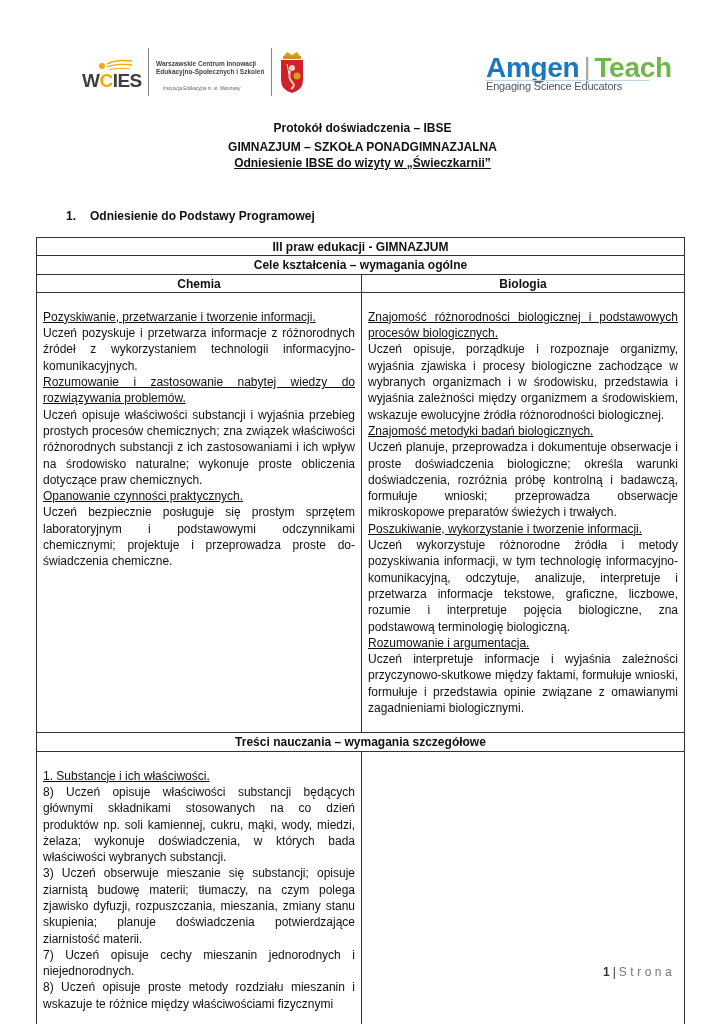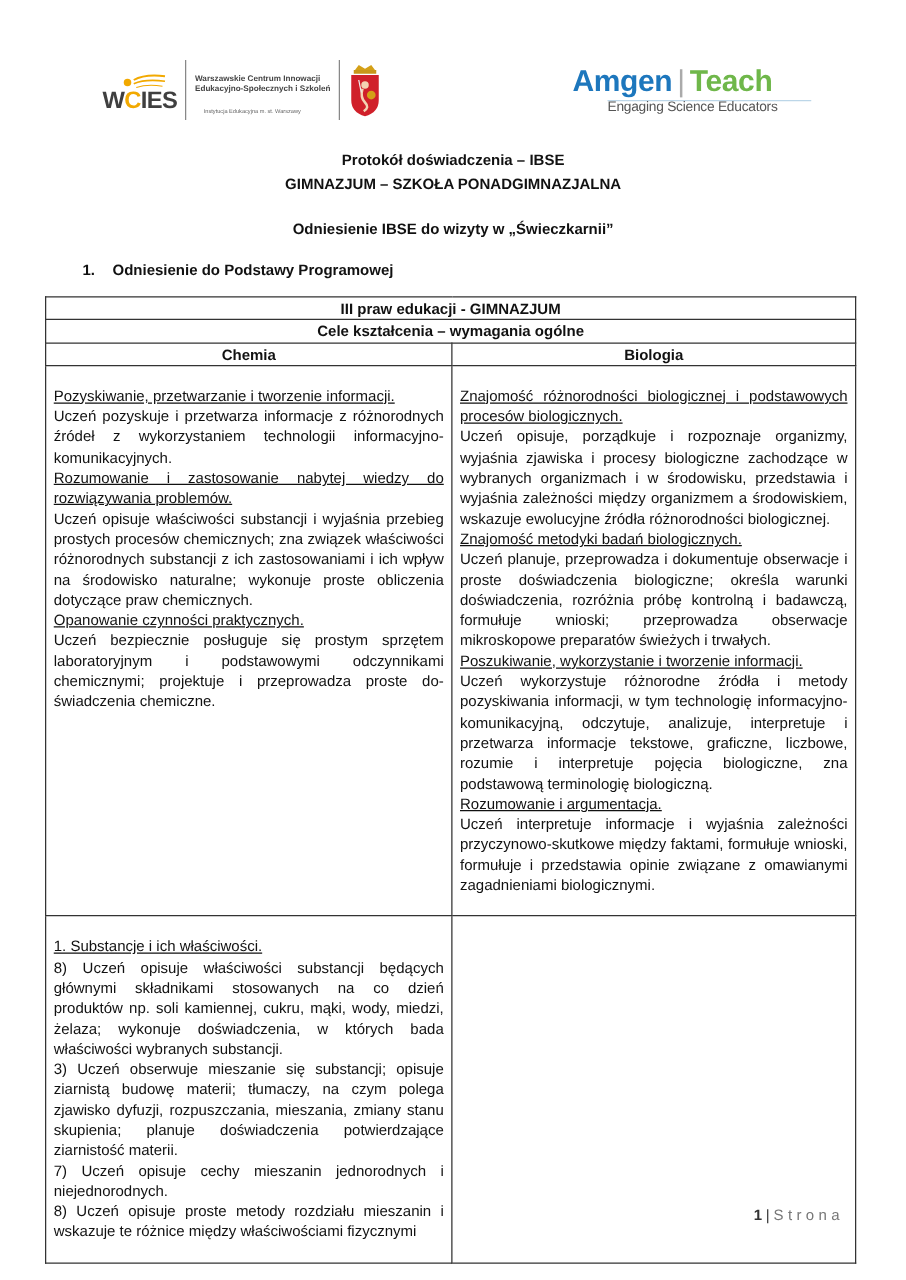--- a/index.html
+++ b/index.html
@@ -7,31 +7,31 @@
          font-family:"Liberation Sans", "DejaVu Sans", sans-serif; color:#111; }
   .logo-wcies { position:absolute; left:82px; top:58px; width:60px; height:36px; }
   .wcies-text { position:absolute; left:0; top:12px; font-size:19px; font-weight:bold; color:#3f3f3f; letter-spacing:-0.5px; }
   .wcies-text .c { color:#f2a900; }
   .wcies-waves { position:absolute; left:14px; top:0; width:38px; height:14px; }
   .divider1 { position:absolute; left:148px; top:48px; width:1px; height:48px; background:#888; }
   .org-name { position:absolute; left:156px; top:60px; font-size:6.5px; font-weight:bold; color:#444; line-height:8px; }
   .org-sub { position:absolute; left:163px; top:86px; font-size:4.5px; color:#666; }
   .divider2 { position:absolute; left:271px; top:48px; width:1px; height:48px; background:#888; }
   .crest { position:absolute; left:278px; top:50px; width:28px; height:44px; }
-  .amgen { position:absolute; left:458px; top:52px; font-size:24px; font-weight:bold; letter-spacing:-0.3px; }
+  .amgen { position:absolute; left:486px; top:52px; font-size:28px; font-weight:bold; letter-spacing:-0.3px; }
   .amgen .a { color:#1d77bd; }
   .amgen .sep { color:#aaa; font-weight:normal; margin:0 4px; }
   .amgen .t { color:#6fb74a; }
   .amgen-line { position:absolute; left:486px; top:80px; width:163px; height:1px; background:#bcd6e8; }
   .amgen-tag { position:absolute; left:486px; top:80px; font-size:11px; color:#555; letter-spacing:-0.2px; }
 
   .doc-title { position:absolute; left:0; width:725px; text-align:center; font-size:12px; font-weight:bold; }
   .t1 { top:121px; }
   .t2 { top:140px; }
-  .t3 { top:176px; }
+  .t3 { top:156px; text-decoration:underline; }
   .section-h { position:absolute; left:66px; top:209px; font-size:12px; font-weight:bold; }
   .section-h .num { display:inline-block; width:24px; }
 
   table.pp { position:absolute; left:36px; top:237px; width:648px; border-collapse:collapse; table-layout:fixed; font-size:12px; }
   table.pp td { border:1px solid #333; padding:16px 6px; vertical-align:top; line-height:16.3px; }
   table.pp td.hdr { text-align:center; font-weight:bold; padding:1px 6px 0 6px; height:16px; }
   .just { text-align:justify; }
   .u { text-decoration:underline; display:inline; }
   .para { display:block; }
   .last-row td { border-bottom:none; }
@@ -112,20 +112,23 @@
       <span class="u">Znajomość różnorodności biologicznej i podstawowych procesów biologicznych.</span>
       <span class="para">Uczeń opisuje, porządkuje i rozpoznaje organizmy, wyjaśnia zjawiska i procesy biologiczne zachodzące w wybranych organizmach i w środowisku, przedstawia i wyjaśnia zależności między organizmem a środowiskiem, wskazuje ewolucyjne źródła różnorodności biologicznej.</span>
       <span class="u">Znajomość metodyki badań biologicznych.</span>
       <span class="para">Uczeń planuje, przeprowadza i dokumentuje obserwacje i proste doświadczenia biologiczne; określa warunki doświadczenia, rozróżnia próbę kontrolną i badawczą, formułuje wnioski; przeprowadza obserwacje mikroskopowe preparatów świeżych i trwałych.</span>
       <span class="u">Poszukiwanie, wykorzystanie i tworzenie informacji.</span>
       <span class="para">Uczeń wykorzystuje różnorodne źródła i metody pozyskiwania informacji, w tym technologię informacyjno-komunikacyjną, odczytuje, analizuje, interpretuje i przetwarza informacje tekstowe, graficzne, liczbowe, rozumie i interpretuje pojęcia biologiczne, zna podstawową terminologię biologiczną.</span>
       <span class="u">Rozumowanie i argumentacja.</span>
       <span class="para">Uczeń interpretuje informacje i wyjaśnia zależności przyczynowo-skutkowe między faktami, formułuje wnioski, formułuje i przedstawia opinie związane z omawianymi zagadnieniami biologicznymi.</span>
     </td>
   </tr>
+  <tr>
+    <td class="hdr" colspan="2">Treści nauczania – wymagania szczegółowe</td>
+  </tr>
   <tr class="last-row">
     <td class="just">
       <span class="u">1. Substancje i ich właściwości.</span>
       <span class="para">8) Uczeń opisuje właściwości substancji będących głównymi składnikami stosowanych na co dzień produktów np. soli kamiennej, cukru, mąki, wody, miedzi, żelaza; wykonuje doświadczenia, w których bada właściwości wybranych substancji.</span>
       <span class="para">3) Uczeń obserwuje mieszanie się substancji; opisuje ziarnistą budowę materii; tłumaczy, na czym polega zjawisko dyfuzji, rozpuszczania, mieszania, zmiany stanu skupienia; planuje doświadczenia potwierdzające ziarnistość materii.</span>
       <span class="para">7) Uczeń opisuje cechy mieszanin jednorodnych i niejednorodnych.</span>
       <span class="para">8) Uczeń opisuje proste metody rozdziału mieszanin i wskazuje te różnice między właściwościami fizycznymi</span>
     </td>
     <td></td>
   </tr>

